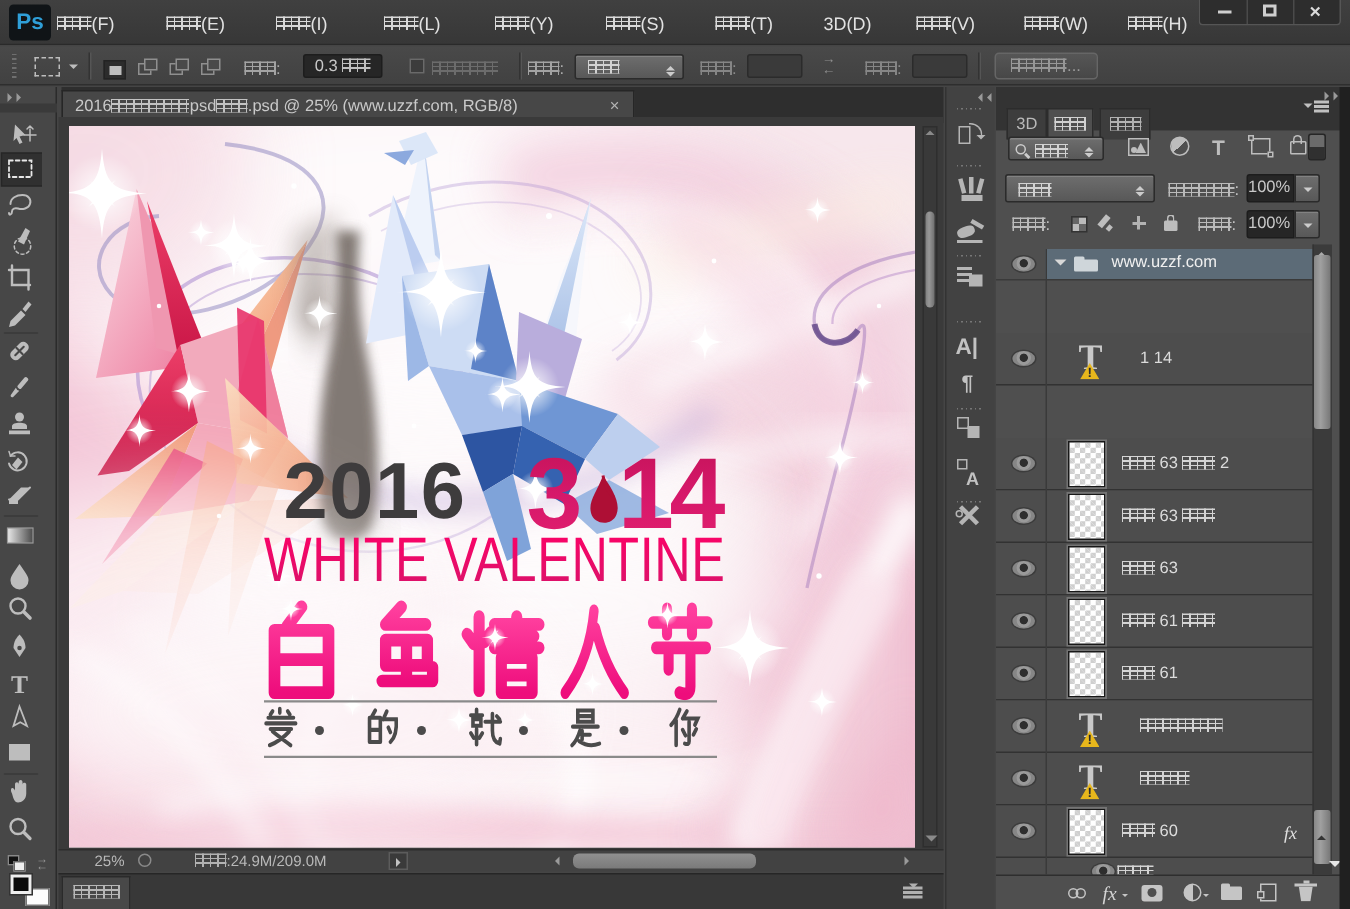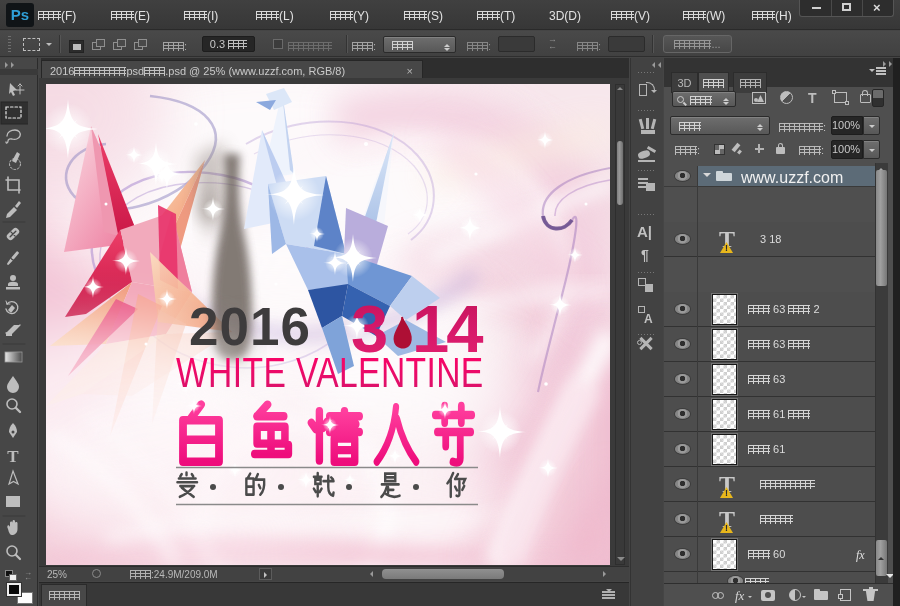--- a/index.html
+++ b/index.html
@@ -568,21 +568,21 @@
 </g>
 </svg>
 </div>
 <div id="vscroll">
       <span class="abs" style="left:1px;top:2px;width:0;border:3.5px solid transparent;border-bottom-color:#8a8a8a;border-top-width:0"></span>
       <div id="vthumb"></div>
       <span class="abs" style="left:1px;top:472px;width:0;border:4px solid transparent;border-top-color:#8a8a8a"></span>
     </div>
 
 <div id="statusbar">
-  <span class="abs" style="left:8px;top:2px">25%</span>
+  <span class="abs" style="left:24px;top:2px">25%</span>
   <span class="abs" style="left:53px;top:2px;width:9px;height:9px;border:1px solid #8a8a8a;border-radius:50%;"></span>
   <span class="abs" style="left:91px;top:2px"><i class="cj" style="width:21px"></i>:24.9M/209.0M</span>
   <span class="abs" style="left:220px;top:1px;width:13px;height:12px;border:1px solid #5c5c5c;background:#3a3a3a">
         <i class="abs" style="left:4px;top:3px;width:0;border:3px solid transparent;border-left-color:#c2c2c2"></i>
       </span>
   <span class="abs" style="left:328px;top:4px;width:0;border:3.5px solid transparent;border-right-color:#9a9a9a"></span>
   <span class="abs" style="left:343px;top:2px;width:122px;height:10px;background:linear-gradient(#909090,#7a7a7a);border-radius:4px"></span>
   <span class="abs" style="left:564px;top:4px;width:0;border:3.5px solid transparent;border-left-color:#9a9a9a"></span>
 </div>
 
@@ -694,28 +694,28 @@
       <div class="abs well" style="left:167px;top:82px;width:32px;height:19px;font-size:11px;text-align:right;line-height:17px;padding-right:2px;border-radius:2px 0 0 2px">100%</div>
       <div class="abs drop" style="left:199px;top:82px;width:17px;height:19px;border-radius:0 2px 2px 0">
         <i class="abs" style="left:5px;top:8px;width:0;border:3.5px solid transparent;border-top-color:#ccc"></i>
       </div>
       <div class="abs" style="left:0;top:108px;width:222px;height:21px;background:#4f4f4f;border-bottom:1px solid #3a3a3a">
         <span class="eye" style="left:11px"></span>
         <div class="abs" style="left:33px;top:0;width:189px;height:20px;background:#5c6b77">
           <i class="abs" style="left:6px;top:7px;width:0;border:4px solid transparent;border-top-color:#d8d8d8"></i>
           <i class="abs" style="left:19px;top:7px;width:16px;height:8px;background:#cfd6da;border-radius:1px"></i>
           <i class="abs" style="left:19px;top:5px;width:7px;height:3px;background:#cfd6da;border-radius:1px 1px 0 0"></i>
-          <span class="abs" style="left:44px;top:3px;color:#f0f0f0;font-size:16px">www.uzzf.com</span>
+          <span class="abs" style="left:44px;top:3px;color:#f0f0f0;font-size:11px">www.uzzf.com</span>
         </div>
       </div>
       <div class="lrow" style="top:164px">
         <span class="eye" style="left:11px"></span>
         <span class="ttxt">T</span>
         <span class="warn" style="left:56px;top:20px"></span>
-        <span class="lname" style="left:96px">3 18</span>
+        <span class="lname" style="left:96px">1 14</span>
       </div>
       <div class="lrow" style="top:234px">
         <span class="eye" style="left:11px"></span>
         <span class="thumb"></span>
         <span class="lname"><i class="cj" style="width:22px"></i> 63 <i class="cj" style="width:22px"></i> 2</span>
       </div>
       <div class="lrow" style="top:269px">
         <span class="eye" style="left:11px"></span>
         <span class="thumb"></span>
         <span class="lname"><i class="cj" style="width:22px"></i> 63 <i class="cj" style="width:22px"></i></span>

